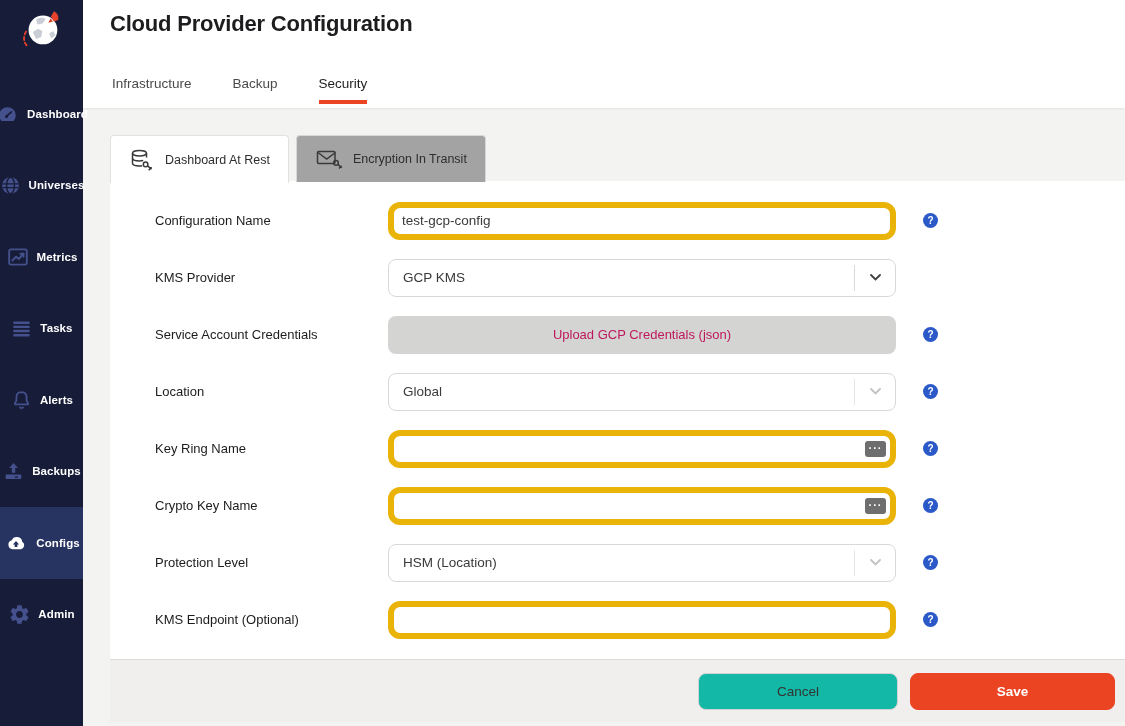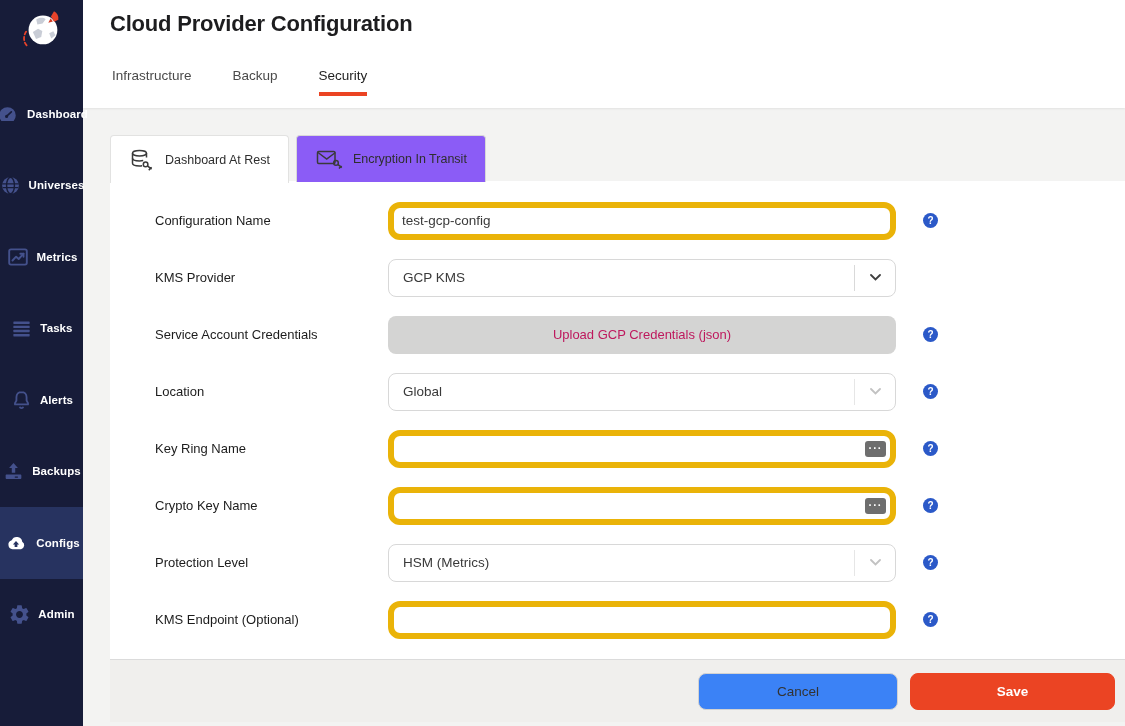--- a/index.html
+++ b/index.html
@@ -19,29 +19,29 @@
   .side-item.active .sicon { color:#ffffff; }
   .slabel { color:#ffffff; font-size:11.5px; font-weight:700; letter-spacing:.1px; }
 
   
   .main { position:absolute; left:83px; top:0; width:1042px; height:726px; background:#f3f3f2; }
 
   .header { position:absolute; top:0; left:0; right:0; height:108px; background:#fff;
     box-shadow:0 1px 2px rgba(0,0,0,.07); z-index:2; }
   .page-title { position:absolute; left:27px; top:11px; font-size:22px; font-weight:800;
     color:#1d1d1f; letter-spacing:-.2px; }
-  .top-tabs { position:absolute; left:29px; bottom:12px; display:flex; gap:41px; }
+  .top-tabs { position:absolute; left:29px; bottom:4px; display:flex; gap:41px; }
   .top-tab { font-size:13.5px; color:#4a4a4a; padding-bottom:9px; border-bottom:4px solid transparent; cursor:pointer; }
   .top-tab.active { color:#1f1f1f; border-bottom-color:#eb4423; }
 
   
   .subtab-row { position:absolute; top:135px; left:27px; display:flex; gap:7px; z-index:3; }
   .subtab { height:47px; display:flex; align-items:center; gap:9px; padding:0 18px;
     border-radius:4px 4px 0 0; font-size:12.5px; color:#2e2e2e; cursor:pointer;
-    background:#8b5cf6; border:1px solid #d8d8d7; border-bottom:none; }
+    background:#a3a3a3; border:1px solid #d8d8d7; border-bottom:none; }
   .subtab.active { background:#ffffff; border-color:#e2e2e1; height:48px; }
   .subtab .ticon { color:#3a3a3a; display:flex; align-items:center; }
 
   
   .panel { position:absolute; top:181px; left:27px; right:0; height:478px; background:#ffffff; z-index:2; }
   .form { padding:11px 0 0 45px; }
   .frow { height:57px; display:flex; align-items:center; }
   .flabel { flex:0 0 233px; font-size:13px; color:#1c1c1c; font-weight:500; }
   .fcontrol { width:508px; position:relative; }
   .tinput { width:100%; height:38px; border:6px solid #eab308; border-radius:12px;
@@ -63,21 +63,21 @@
   .help { width:15px; height:15px; margin-left:27px; border-radius:50%; background:#2b59c8;
     color:#fff; font-size:10px; font-weight:700; display:flex; align-items:center;
     justify-content:center; cursor:pointer; flex:0 0 15px; }
 
   
   .footerbar { position:absolute; top:659px; left:27px; right:0; height:63px;
     background:#f0efed; border-top:1px solid #dbdbdb; display:flex; align-items:center;
     justify-content:flex-end; gap:12px; padding-right:10px; z-index:2; }
   .btn { height:37px; border-radius:8px; font-size:13.5px; cursor:pointer;
     font-family:"Liberation Sans","DejaVu Sans",sans-serif; }
-  .btn-cancel { width:200px; background:#3b82f6; border:1px solid #d2d2d2; color:#333; }
+  .btn-cancel { width:200px; background:#14b8a6; border:1px solid #d2d2d2; color:#333; }
   .btn-save { width:205px; background:#eb4423; border:1px solid #eb4423; color:#fff; font-weight:700; }
 </style>
 </head>
 <body>
 
 <div class="sidebar">
   <div class="logo-wrap">
     <svg viewBox="0 0 52 50" width="54" height="48">
       <path d="M10 42c-4-4.5-3.5-11.5 1-16" stroke="#e8432a" stroke-width="1.8" fill="none" stroke-dasharray="3.4 2.6" stroke-linecap="round"></path>
       <circle cx="27" cy="26" r="15" fill="#ffffff"></circle>
@@ -253,21 +253,21 @@
         </div>
         <div class="frow">
           <div class="flabel">Crypto Key Name</div>
           <div class="fcontrol"><input class="tinput" type="text" style=""><span class="dots">···</span></div>
           <span class="help">?</span>
         </div>
         <div class="frow">
           <div class="flabel">Protection Level</div>
           <div class="fcontrol">
             <div class="select muted">
-              <span class="val">HSM (Metrics)</span>
+              <span class="val">HSM (Location)</span>
               <span class="sep"></span>
               <span class="chev">
                 <svg width="11" height="7" viewBox="0 0 11 7">
                   <path d="M1 1l4.5 4.5L10 1" fill="none" stroke="currentColor" stroke-width="1.8" stroke-linecap="round"></path>
                 </svg>
               </span>
             </div>
           </div>
           <span class="help">?</span>
         </div>

